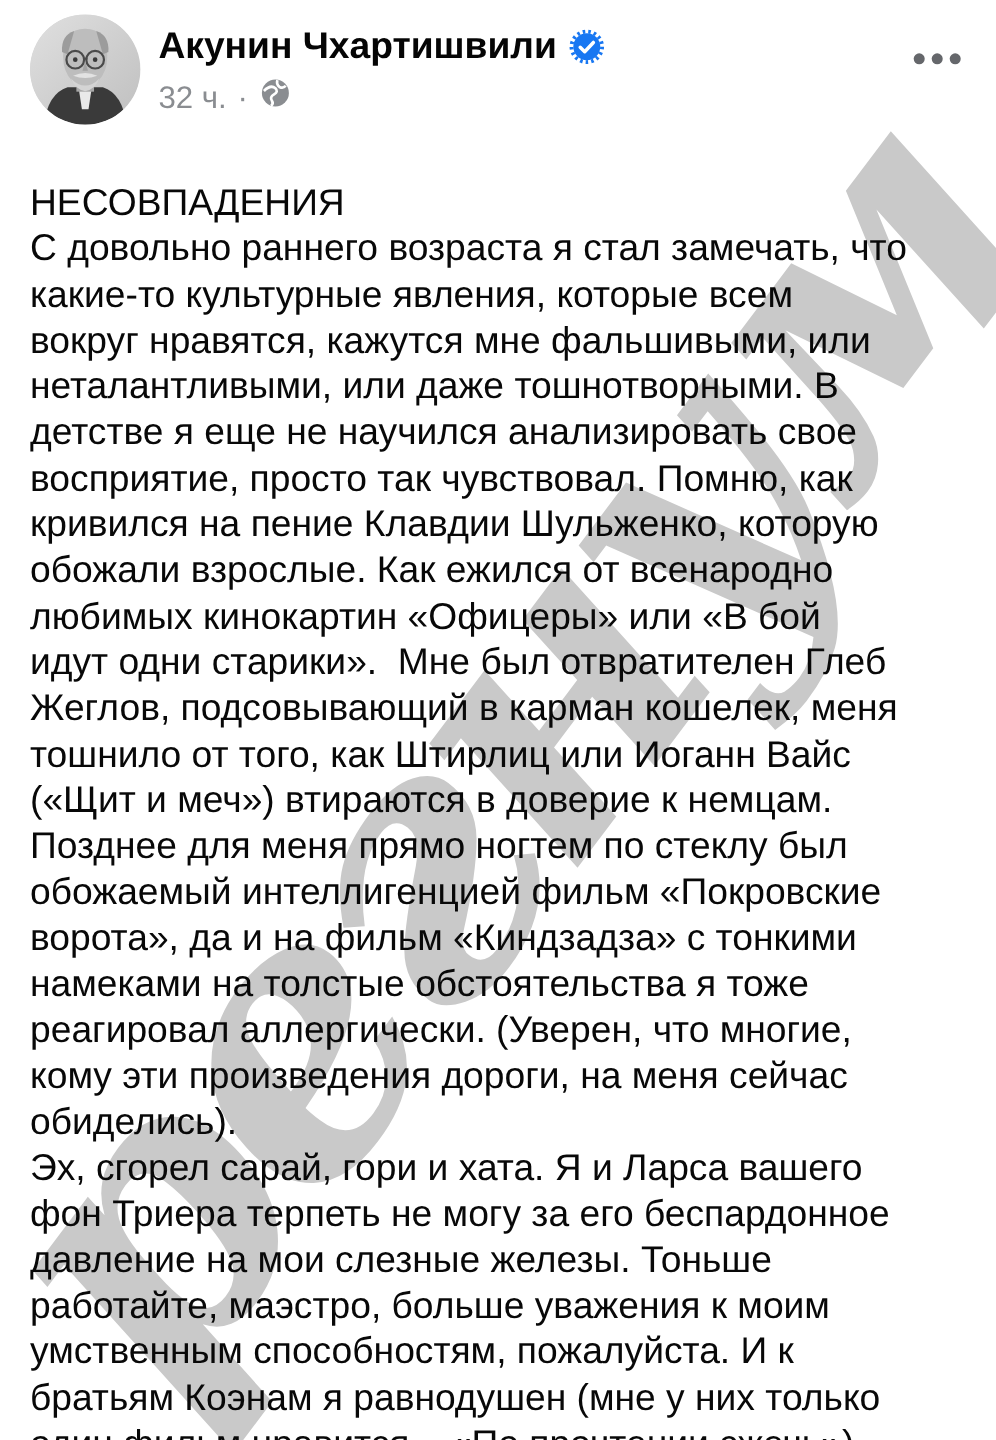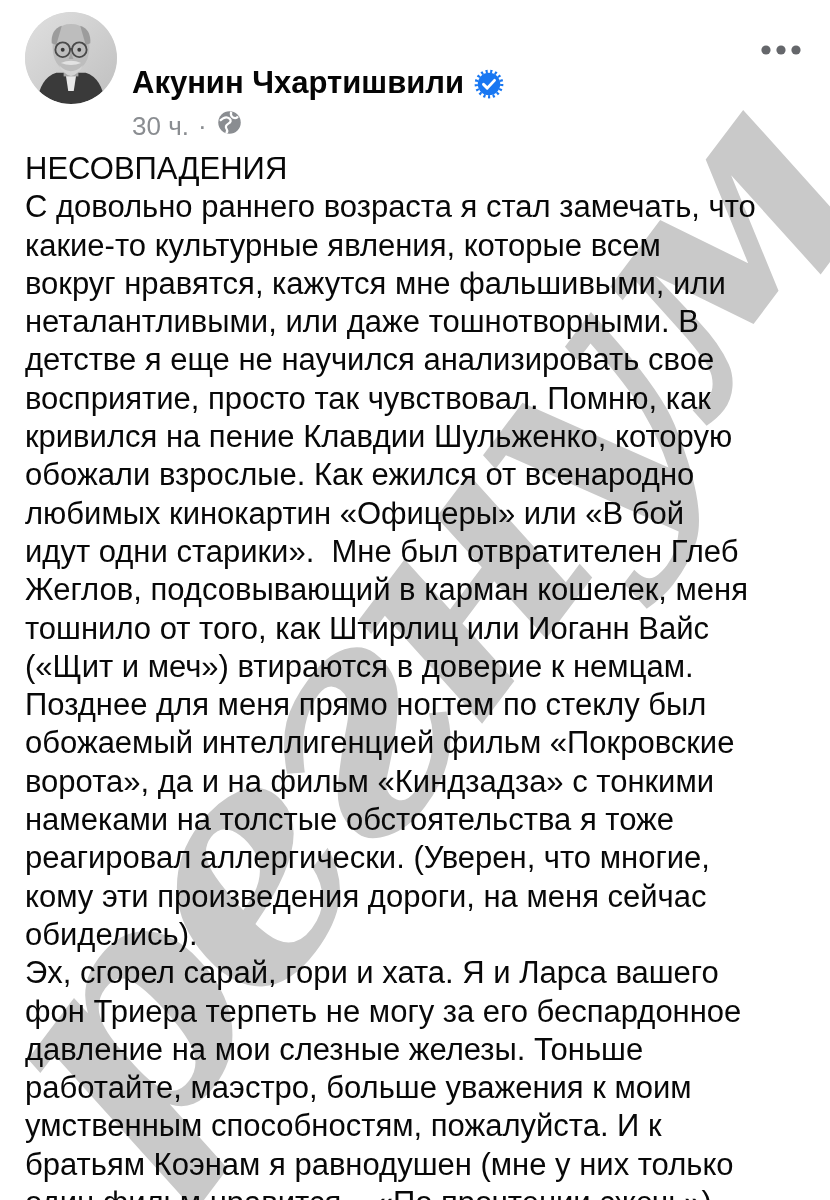--- a/index.html
+++ b/index.html
@@ -38,21 +38,21 @@
   }
   .avatar {
     width: 92px; height: 92px;
     border-radius: 50%;
     overflow: hidden;
     flex: none;
     cursor: pointer;
     background: #d6d6d6;
   }
   .avatar svg { display: block; }
-  .head-text { margin-left: 15px; padding-top: 8px; margin-top: 45px; }
+  .head-text { margin-left: 15px; padding-top: 8px; }
   .name-row { display: flex; align-items: center; gap: 10px; }
   .author-name {
     font-size: 31px;
     font-weight: 700;
     color: #050505;
     line-height: 36px;
     cursor: pointer;
   }
   .badge { display: inline-flex; margin-top: 2px; }
   .meta-row {
@@ -126,21 +126,21 @@
         <span class="author-name">Акунин Чхартишвили</span>
         <span class="badge">
           <svg width="30" height="30" viewBox="0 0 24 24">
             <circle cx="12" cy="12" r="10.2" fill="none" stroke="#1877f2" stroke-width="2.6" stroke-dasharray="1.7 2.05"></circle>
             <circle cx="12" cy="12" r="9" fill="#1877f2"></circle>
             <path d="M7.6 12.3 l3 3 l5.8 -6.2" stroke="#ffffff" stroke-width="2.3" fill="none" stroke-linecap="round" stroke-linejoin="round"></path>
           </svg>
         </span>
       </div>
       <div class="meta-row">
-        <span class="timestamp">30 ч.</span>
+        <span class="timestamp">32 ч.</span>
         <span class="sep">·</span>
         <span class="globe">
           <svg width="27" height="27" viewBox="0 0 24 24">
             <circle cx="12" cy="12" r="10" fill="#8a8d91"></circle>
             <path d="M3.5 10.5 Q8.5 5.5 12 8.5 Q14.5 11 11 13 Q7.5 15 9.5 18 Q10.8 20 8.8 21.5" stroke="#ffffff" stroke-width="2" fill="none"></path>
             <path d="M13.5 2.5 Q12.5 5.5 15 7.5 Q18 9 19.5 6.5" stroke="#ffffff" stroke-width="2" fill="none"></path>
           </svg>
         </span>
       </div>
     </div>

